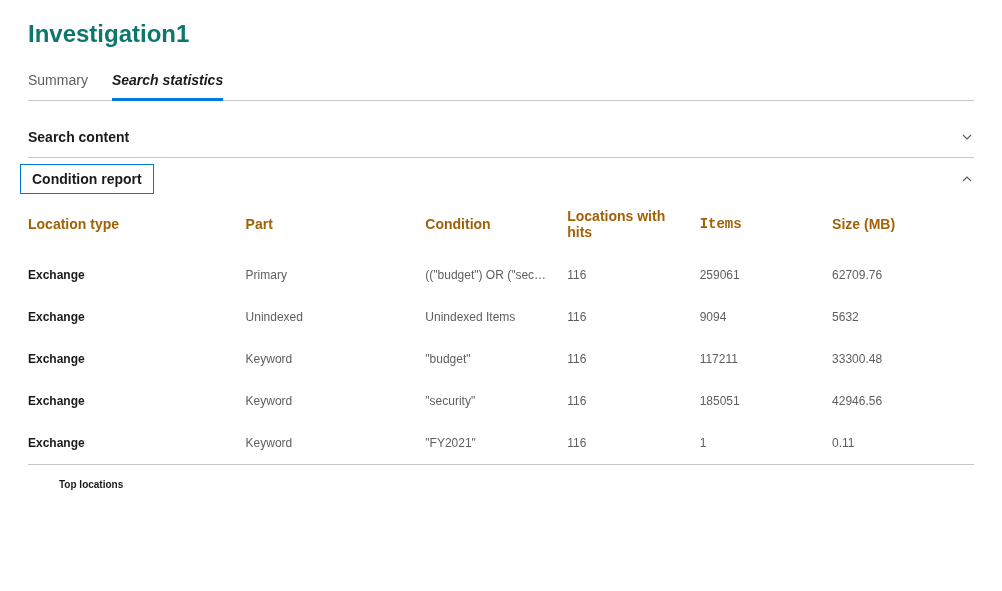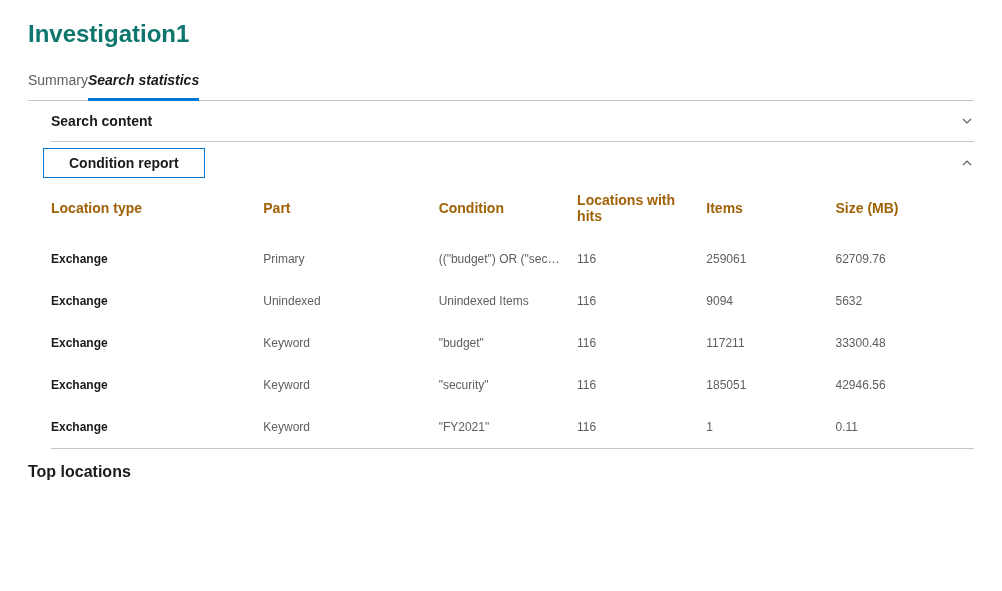--- a/index.html
+++ b/index.html
@@ -15,56 +15,56 @@
       font-size: 14px;
     }
     .page-title {
       font-size: 24px;
       font-weight: 700;
       margin-bottom: 18px;
       color: #0f766e;
     }
     .tabs {
       display: flex;
+      gap: 24px;
       border-bottom: 1px solid #c8c6c4;
-      margin-bottom: 0;
+      margin-bottom: 16px;
     }
     .tab {
       padding: 6px 0 10px 0;
       font-size: 14px;
       color: #605e5c;
       cursor: pointer;
       border-bottom: 3px solid transparent;
       margin-bottom: -1px;
     }
     .tab.active {
       color: #1b1a19;
       font-weight: 600;
       border-bottom: 3px solid #0078d4;
       font-style: italic;
     }
     .section {
       border-bottom: 1px solid #c8c6c4;
-      margin-left: 23px;
     }
     .section-header {
       display: flex;
       justify-content: space-between;
       align-items: center;
       padding: 12px 0;
       cursor: pointer;
     }
     .section-title {
       font-size: 14px;
       font-weight: 600;
       color: #1b1a19;
     }
     .section-title.boxed {
       border: 1.5px solid #0078d4;
-      padding: 6px 25px;
+      padding: 6px 11px;
       margin: -6px 0 -6px -8px;
     }
     .chevron {
       width: 14px;
       height: 14px;
       display: flex;
       align-items: center;
       justify-content: center;
       color: #605e5c;
     }
@@ -97,33 +97,34 @@
       vertical-align: top;
     }
     .table td:first-child {
       color: #1b1a19;
       font-weight: 600;
     }
     .col-location { width: 23%; }
     .col-part { width: 19%; }
     .col-condition { width: 15%; }
     .col-locations { width: 14%; }
-    .col-items { width: 14%; }
+    .col-items { width: 14%; font-family: Liberation Mono, monospace; }
     .col-size { width: 15%; }
     .condition-cell {
       max-width: 130px;
       white-space: nowrap;
       overflow: hidden;
       text-overflow: ellipsis;
     }
     .top-locations {
       padding: 14px 0 6px 0;
       font-weight: 600;
       color: #1b1a19;
-      font-size: 16px;
+      font-size: 10px;
+      margin-left: 31px;
     }
   </style>
 </head>
 <body>
 
 <h1 class="page-title">Investigation1</h1>
 
 <div class="tabs">
   <div class="tab">Summary</div>
   <div class="tab active">Search statistics</div>

